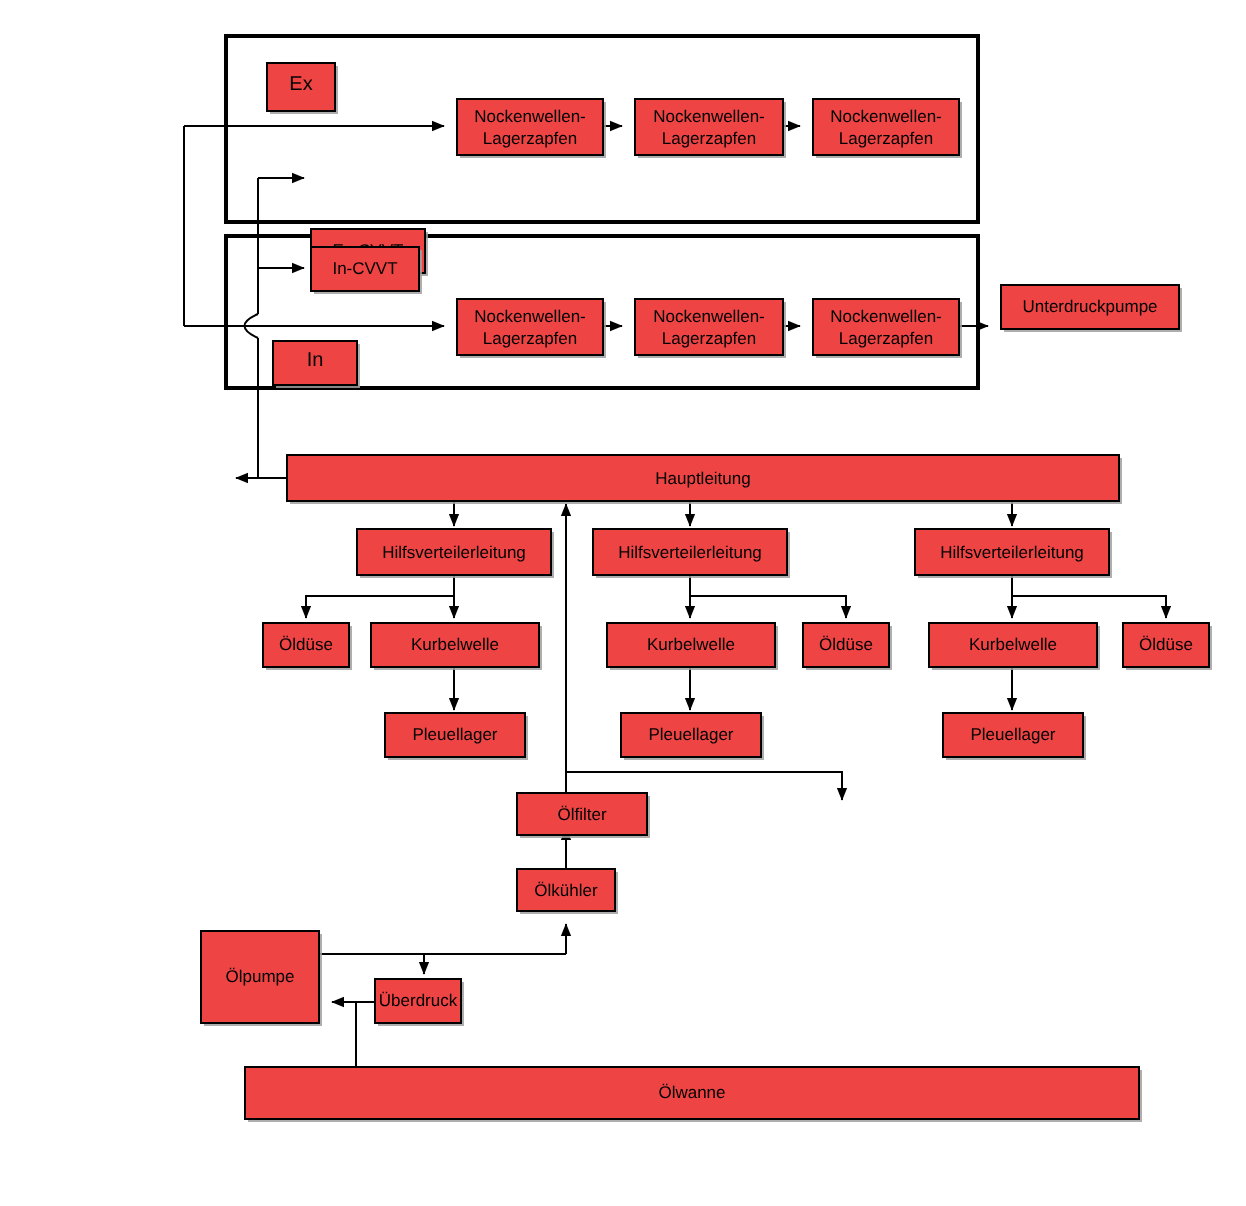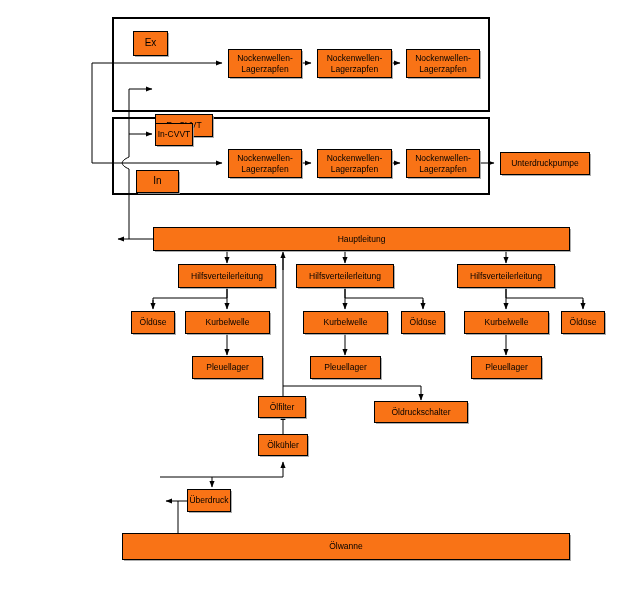--- a/index.html
+++ b/index.html
@@ -18,21 +18,21 @@
     position: absolute;
     left: 0;
     top: 0;
     width: 623px;
     height: 603px;
   }
   .node-box {
     position: absolute;
     box-sizing: border-box;
     border: 1px solid #000000;
-    background: #f97316;
+    background: #ef4444;
     display: flex;
     align-items: center;
     justify-content: center;
     text-align: center;
     font-family: "Liberation Sans", sans-serif;
     font-size: 8.5px;
     line-height: 1.22;
     color: #000000;
     white-space: pre-line;
     box-shadow: 1.5px 1.5px 0 -0.5px rgba(160,160,160,0.85);
@@ -124,57 +124,57 @@
 
   <div class="node-box" style="left:155px; top:78px; width:58px; height:23px;margin-top:36px;">Ex-CVVT</div>
 
   <div class="node-box" style="left:228px; top:49px; width:74px; height:29px;">Nockenwellen-
 Lagerzapfen</div>
   <div class="node-box" style="left:317px; top:49px; width:75px; height:29px;">Nockenwellen-
 Lagerzapfen</div>
   <div class="node-box" style="left:406px; top:49px; width:74px; height:29px;">Nockenwellen-
 Lagerzapfen</div>
 
-  <div class="node-box" style="left:155px; top:123px; width:38px; height:23px;">In-CVVT</div>
+  <div class="node-box" style="left:155px; top:123px; width:55px; height:23px;">In-CVVT</div>
 
   <div class="node-box" style="left:136px; top:170px; width:43px; height:23px; font-size:10px;">In</div>
 
   <div class="node-box" style="left:228px; top:149px; width:74px; height:29px;">Nockenwellen-
 Lagerzapfen</div>
   <div class="node-box" style="left:317px; top:149px; width:75px; height:29px;">Nockenwellen-
 Lagerzapfen</div>
   <div class="node-box" style="left:406px; top:149px; width:74px; height:29px;">Nockenwellen-
 Lagerzapfen</div>
 
-  <div class="node-box" style="left:500px; top:152px; width:90px; height:23px;">Unterdruckpumpe</div>
+  <div class="node-box" style="left:500px; top:142px; width:90px; height:23px;">Unterdruckpumpe</div>
 
 
-  <div class="node-box" style="left:153px; top:227px; width:417px; height:24px;">Hauptleitung</div>
+  <div class="node-box" style="left:143px; top:227px; width:417px; height:24px;">Hauptleitung</div>
 
   <div class="node-box" style="left:178px; top:264px; width:98px; height:24px;">Hilfsverteilerleitung</div>
   <div class="node-box" style="left:296px; top:264px; width:98px; height:24px;">Hilfsverteilerleitung</div>
   <div class="node-box" style="left:457px; top:264px; width:98px; height:24px;">Hilfsverteilerleitung</div>
 
   <div class="node-box" style="left:131px; top:311px; width:44px; height:23px;">Öldüse</div>
   <div class="node-box" style="left:185px; top:311px; width:85px; height:23px;">Kurbelwelle</div>
 
   <div class="node-box" style="left:303px; top:311px; width:85px; height:23px;">Kurbelwelle</div>
   <div class="node-box" style="left:401px; top:311px; width:44px; height:23px;">Öldüse</div>
 
   <div class="node-box" style="left:464px; top:311px; width:85px; height:23px;">Kurbelwelle</div>
   <div class="node-box" style="left:561px; top:311px; width:44px; height:23px;">Öldüse</div>
 
   <div class="node-box" style="left:192px; top:356px; width:71px; height:23px;">Pleuellager</div>
   <div class="node-box" style="left:310px; top:356px; width:71px; height:23px;">Pleuellager</div>
   <div class="node-box" style="left:471px; top:356px; width:71px; height:23px;">Pleuellager</div>
 
-  <div class="node-box" style="left:374px; top:401px; width:94px; height:22px;">Öldruckschalter</div>
 
-  <div class="node-box" style="left:258px; top:396px; width:48px; height:22px;">Ölfilter</div>
+  <div class="node-box" style="left:258px; top:396px; width:66px; height:22px;">Ölfilter</div>
 
   <div class="node-box" style="left:258px; top:434px; width:50px; height:22px;text-align:right;">Ölkühler</div>
 
+  <div class="node-box" style="left:100px; top:465px; width:60px; height:47px;">Ölpumpe</div>
 
   <div class="node-box" style="left:187px; top:489px; width:44px; height:23px;">Überdruck</div>
 
   <div class="node-box" style="left:122px; top:533px; width:448px; height:27px;">Ölwanne</div>
 
 </div>
 
 </body></html>

